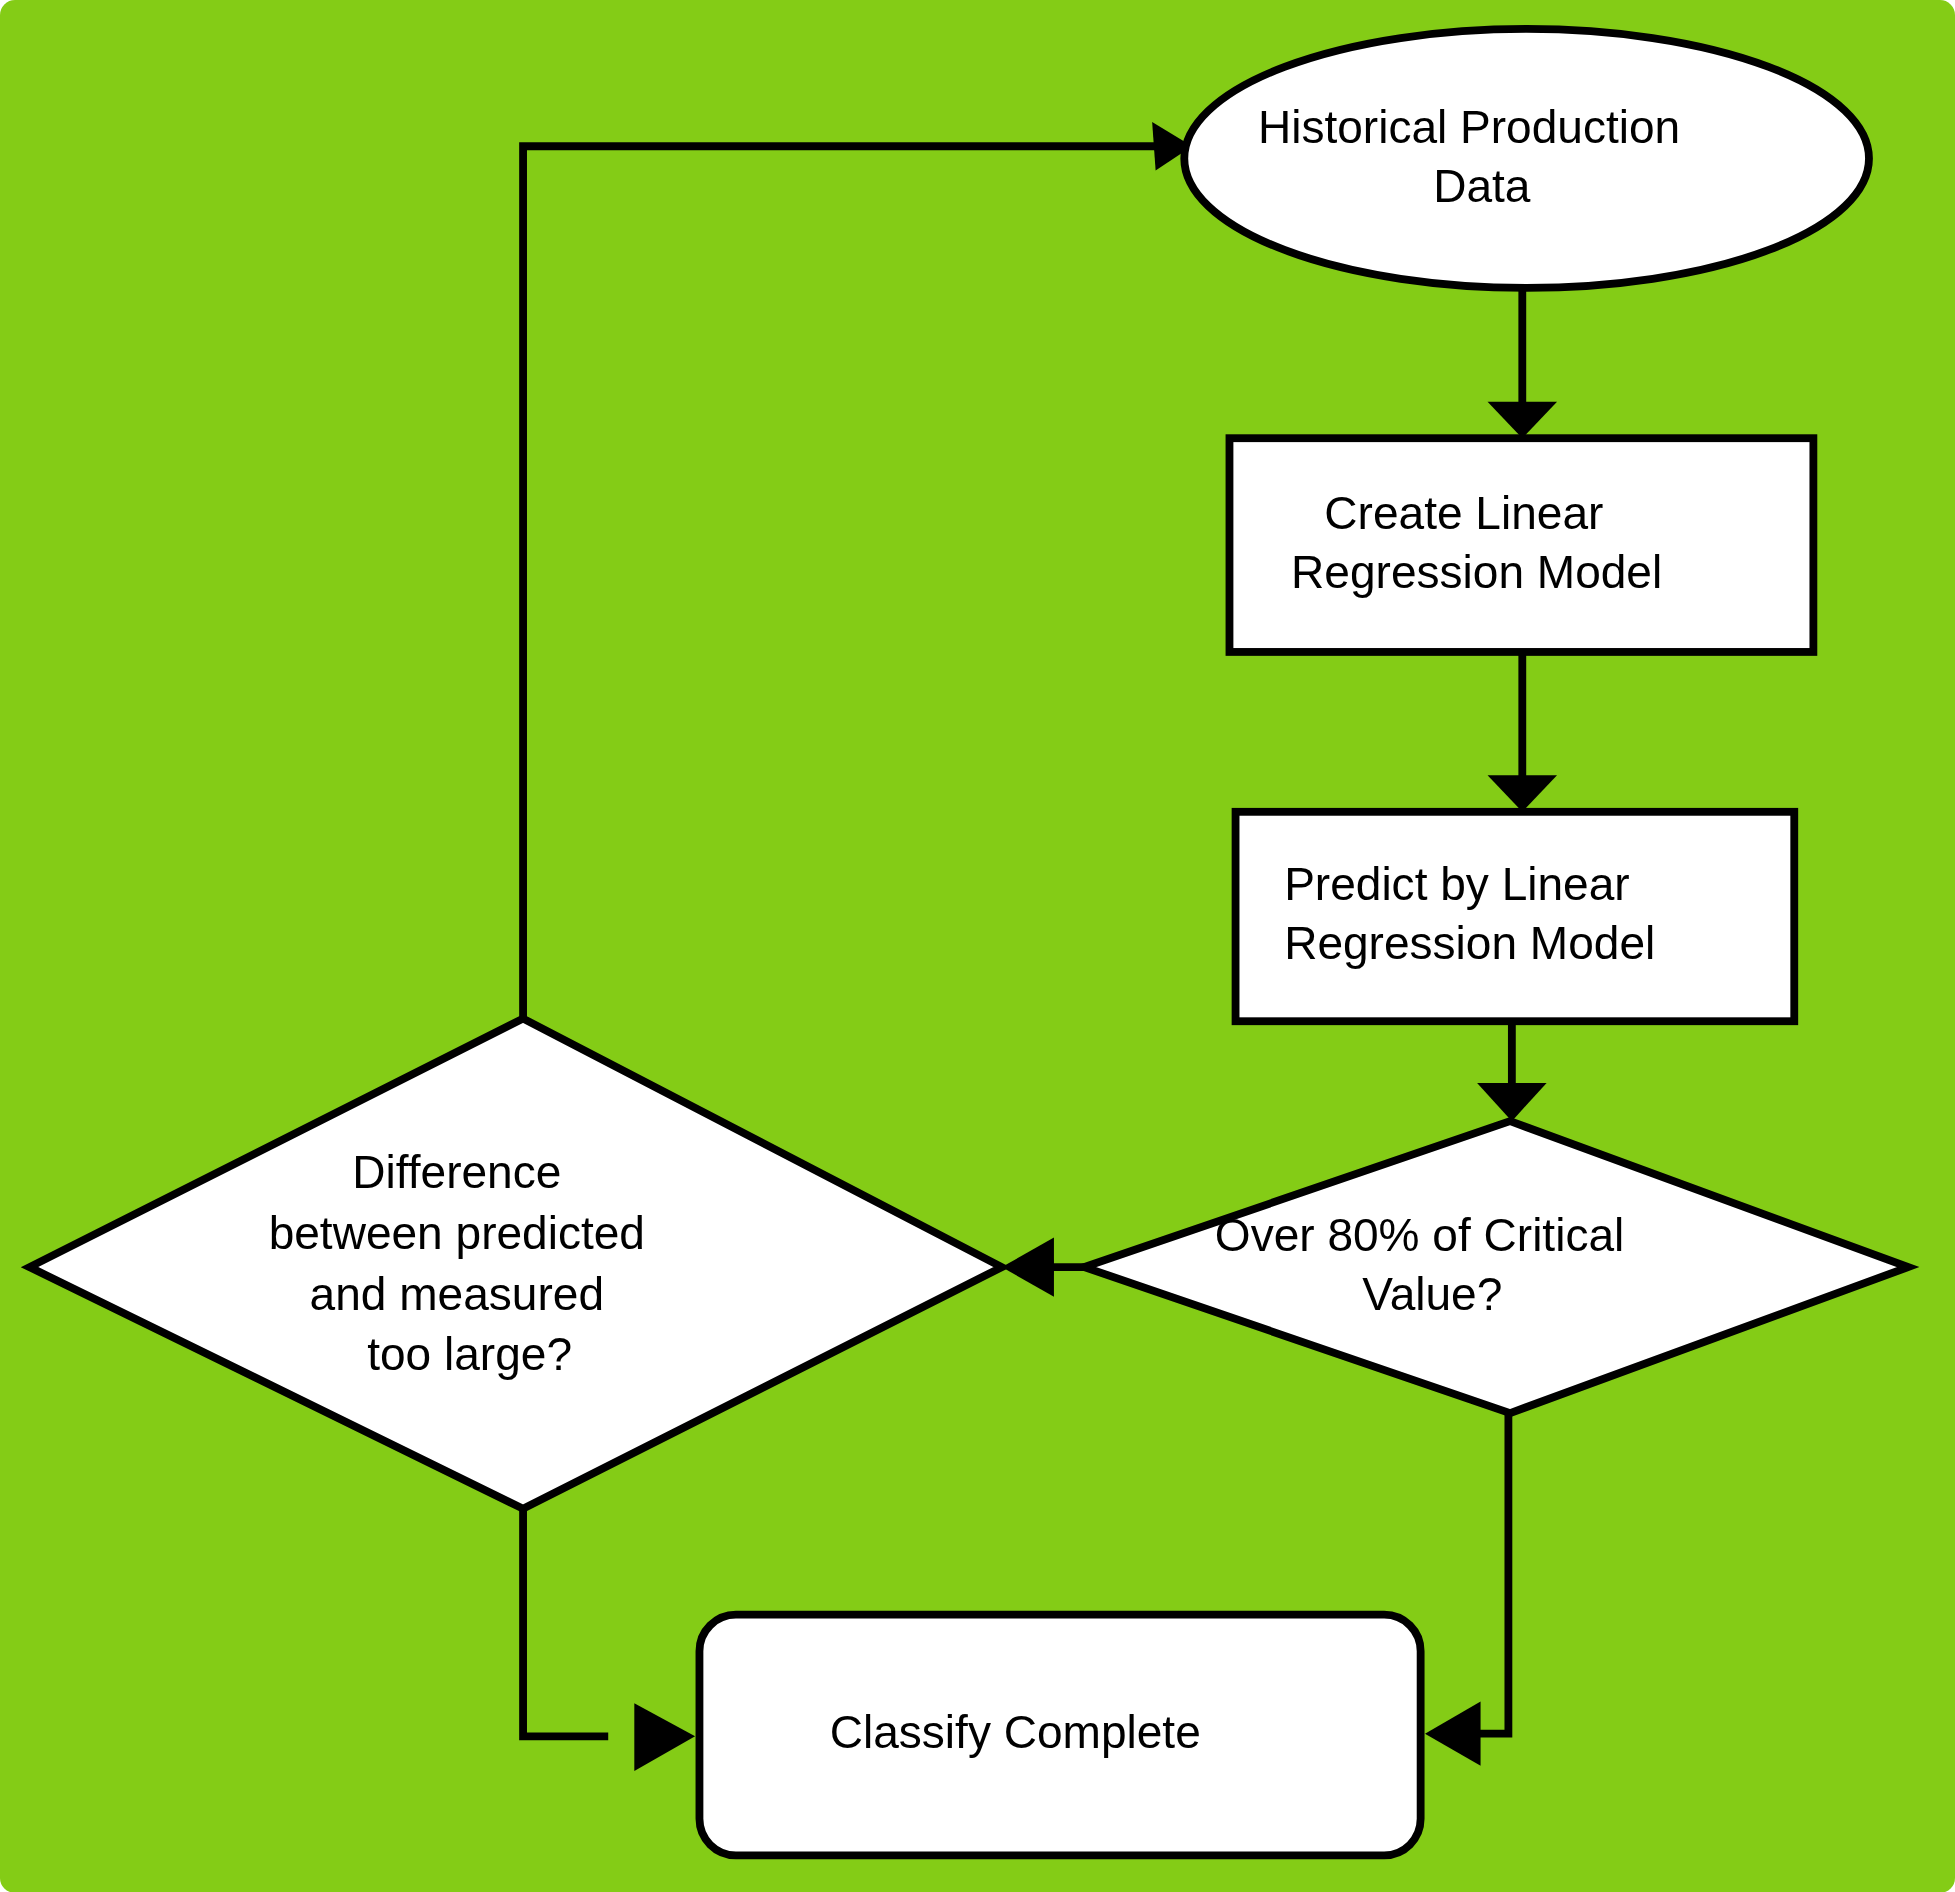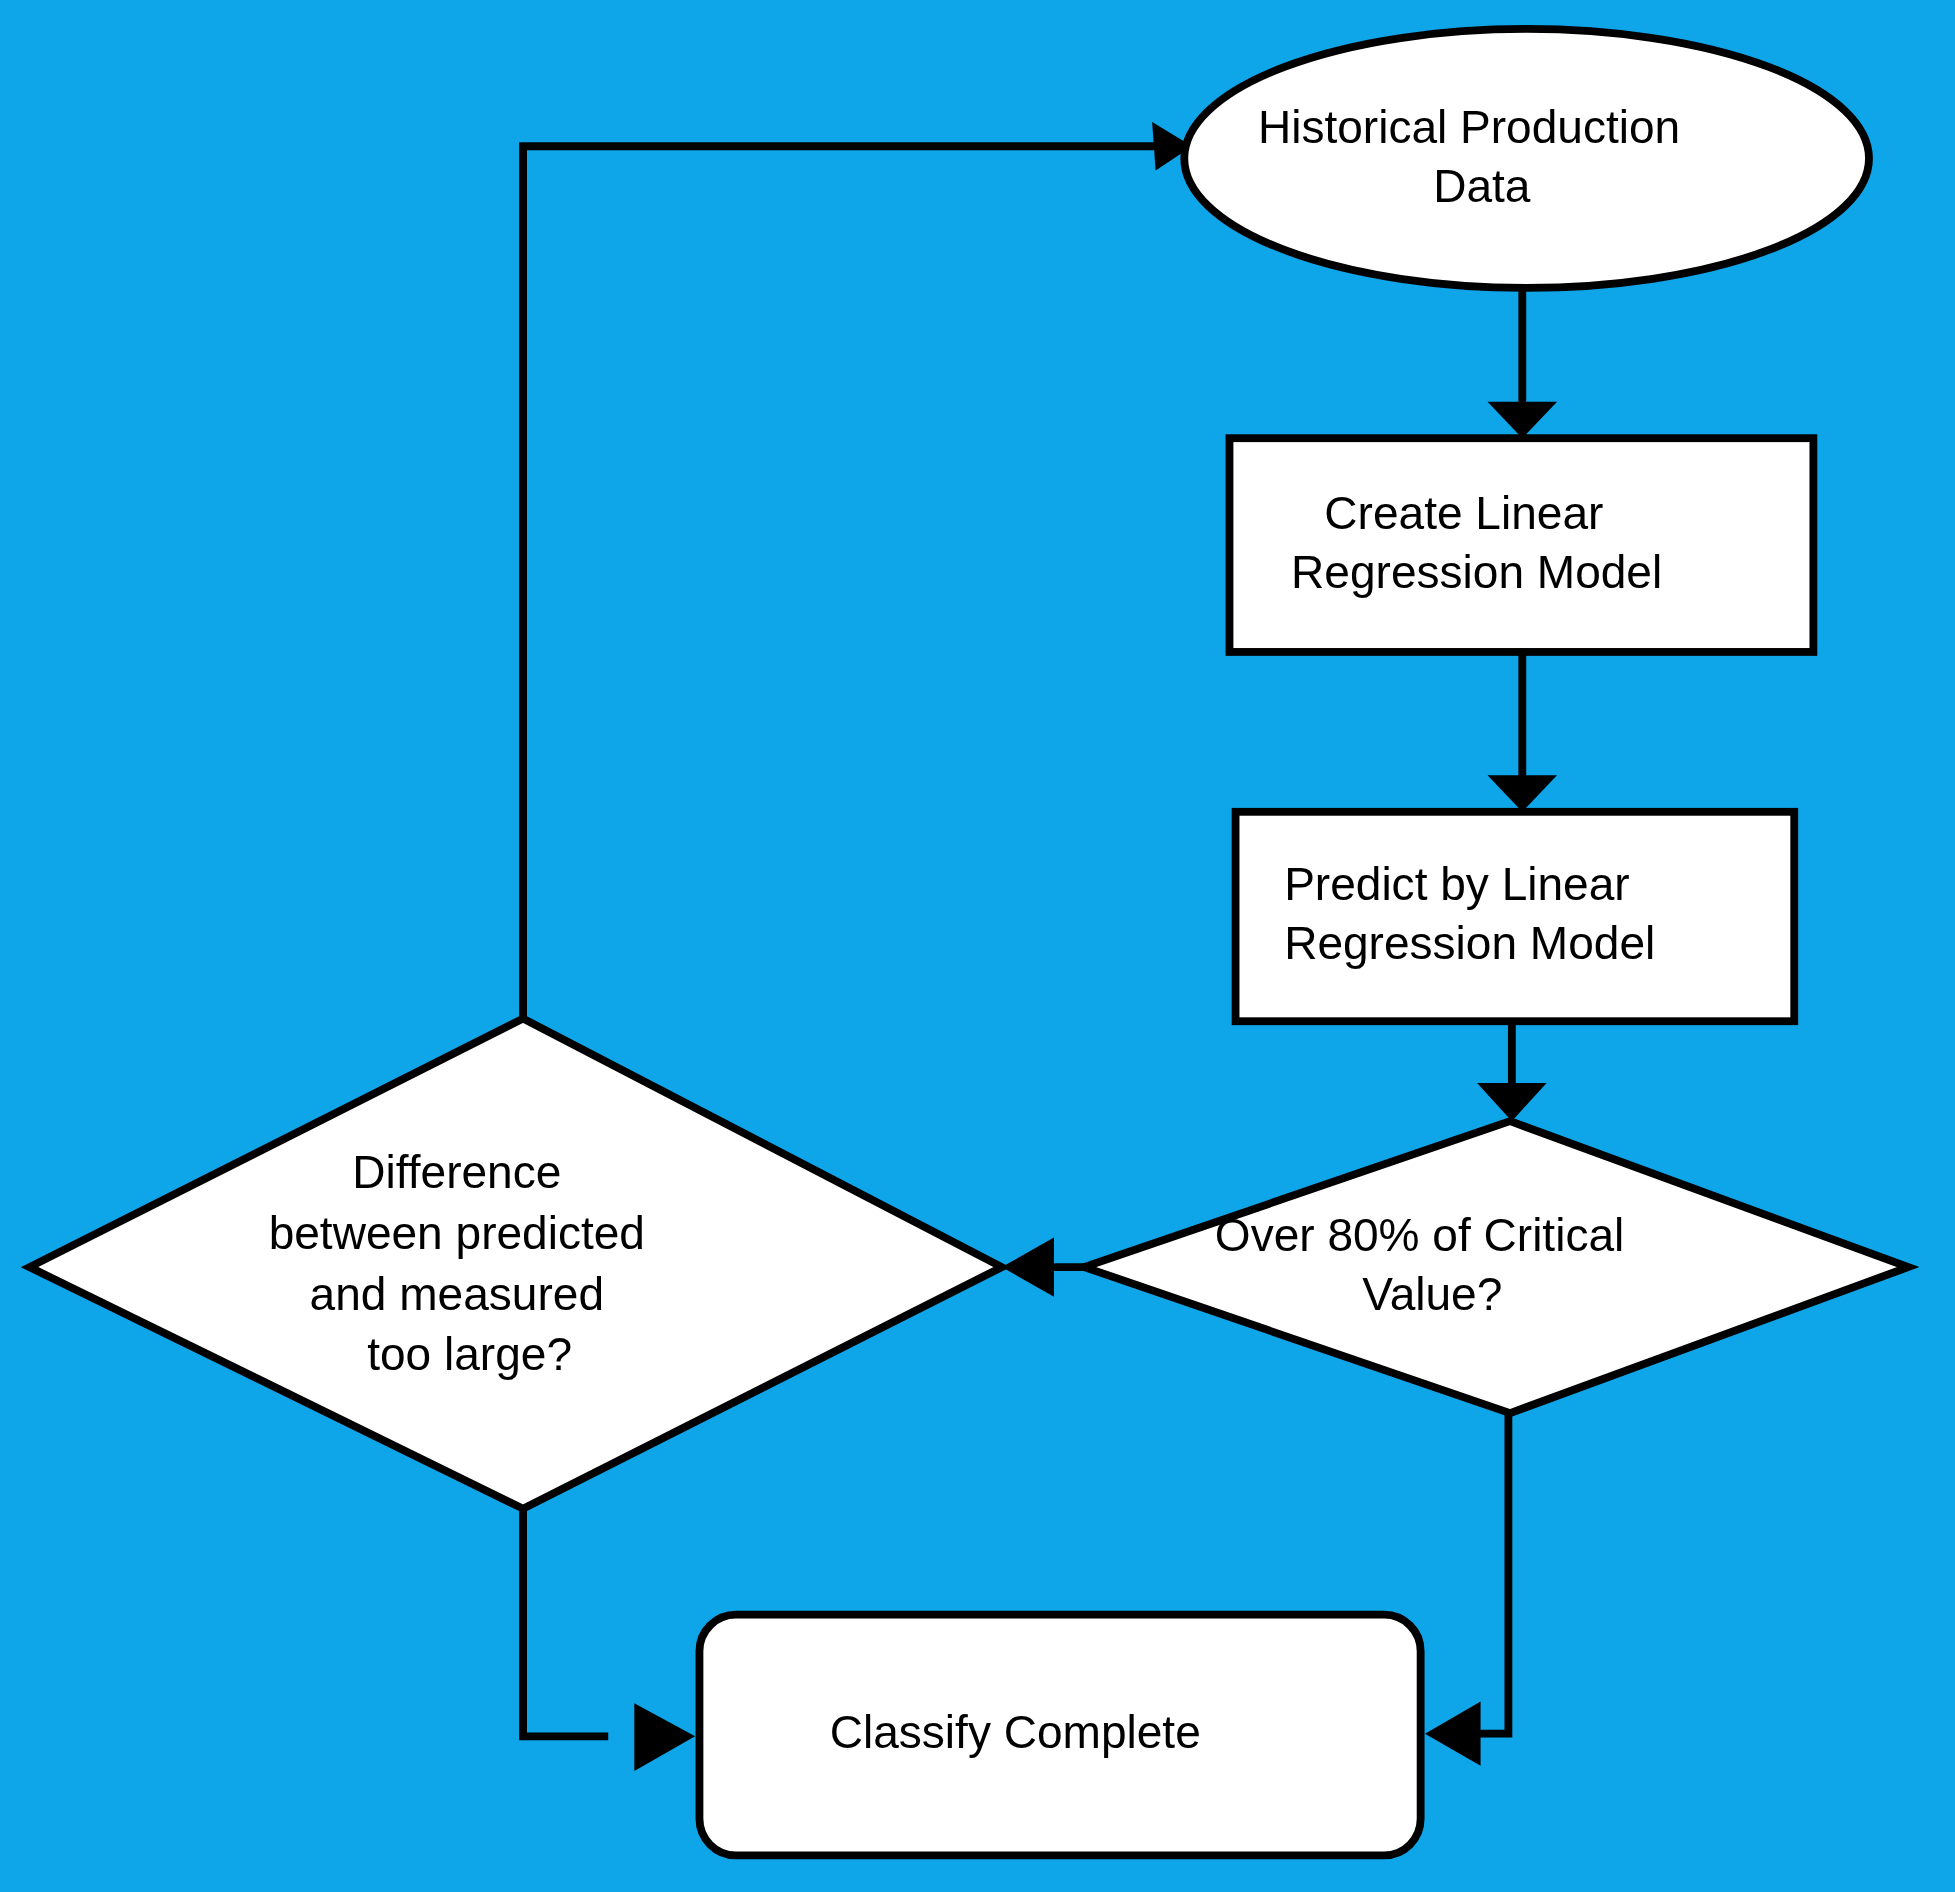--- a/index.html
+++ b/index.html
@@ -8,22 +8,23 @@
     padding: 0;
     background: #ffffff;
   }
   body {
     font-family: "Liberation Sans", sans-serif;
   }
   #canvas-wrap {
     position: relative;
     width: 1955px;
     height: 1893px;
-    background: #0ea5e9;
+    background: #84cc16;
     overflow: hidden;
+    border-radius: 15px;
   }
   svg.flow {
     position: absolute;
     inset: 0;
     width: 1955px;
     height: 1893px;
     display: block;
   }
   .shape-outline {
     fill: #ffffff;

